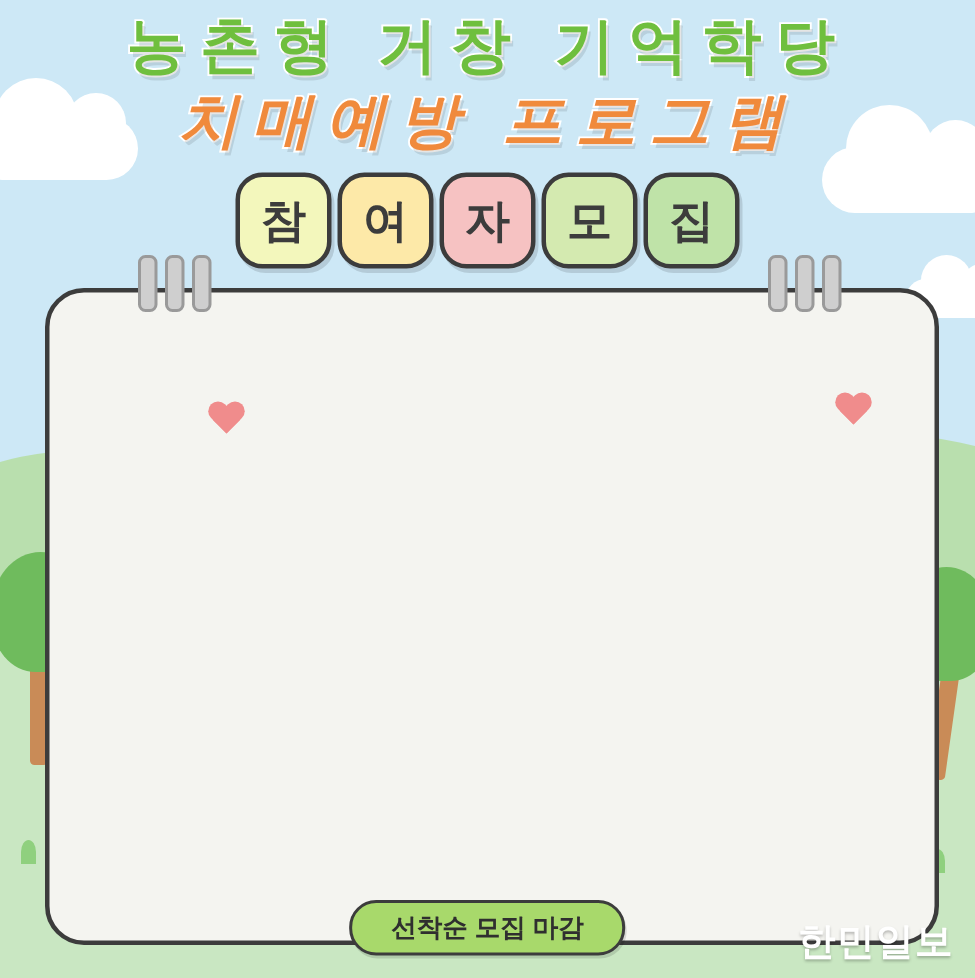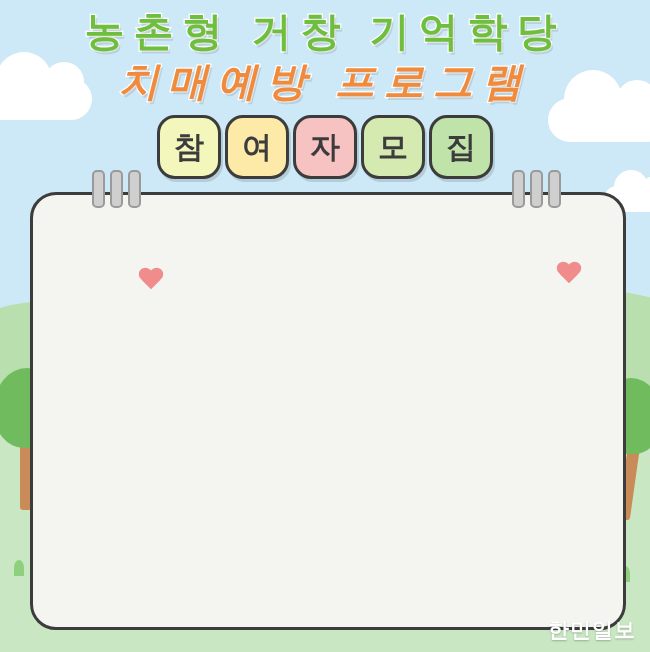--- a/index.html
+++ b/index.html
@@ -111,21 +111,21 @@
 
   
   .footpill{
     position:absolute;left:50%;transform:translateX(-50%);top:600px;
     background:#a8d96b;border:2.5px solid #3c3c3c;border-radius:18px;
     font-size:17px;font-weight:bold;color:#2f2f2f;padding:5px 26px;
     box-shadow:1px 2px 0 rgba(0,0,0,.12);z-index:7;
   }
   .brand{
     position:absolute;right:14px;bottom:8px;z-index:8;
-    font-size:21px;font-weight:bold;color:#ffffff;letter-spacing:1px;
+    font-size:25px;font-weight:bold;color:#ffffff;letter-spacing:1px;
     text-shadow:0 1px 2px rgba(0,0,0,.25);
     margin-top:38px;
   }
 </style>
 </head>
 <body>
 
 <div class="poster">
 
   <div class="cloud c1"></div>
@@ -230,15 +230,16 @@
         <span class="n1">가조 기억학당</span>
         <span class="n2">(가조면보건지소)</span>
       </div>
       <div class="cardline">모집 인원 : 12명</div>
       <div class="cardline">운영 기간 : 2026. 2. 27. ~ 5. 8.</div>
       <div class="cardline r">매주 금요일 14:00 ~15:30</div>
     </div>
 
   </div>
 
+  <div class="footpill">선착순 모집 마감</div>
   <div class="brand">한민일보</div>
 
 </div>
 
 </body></html>

